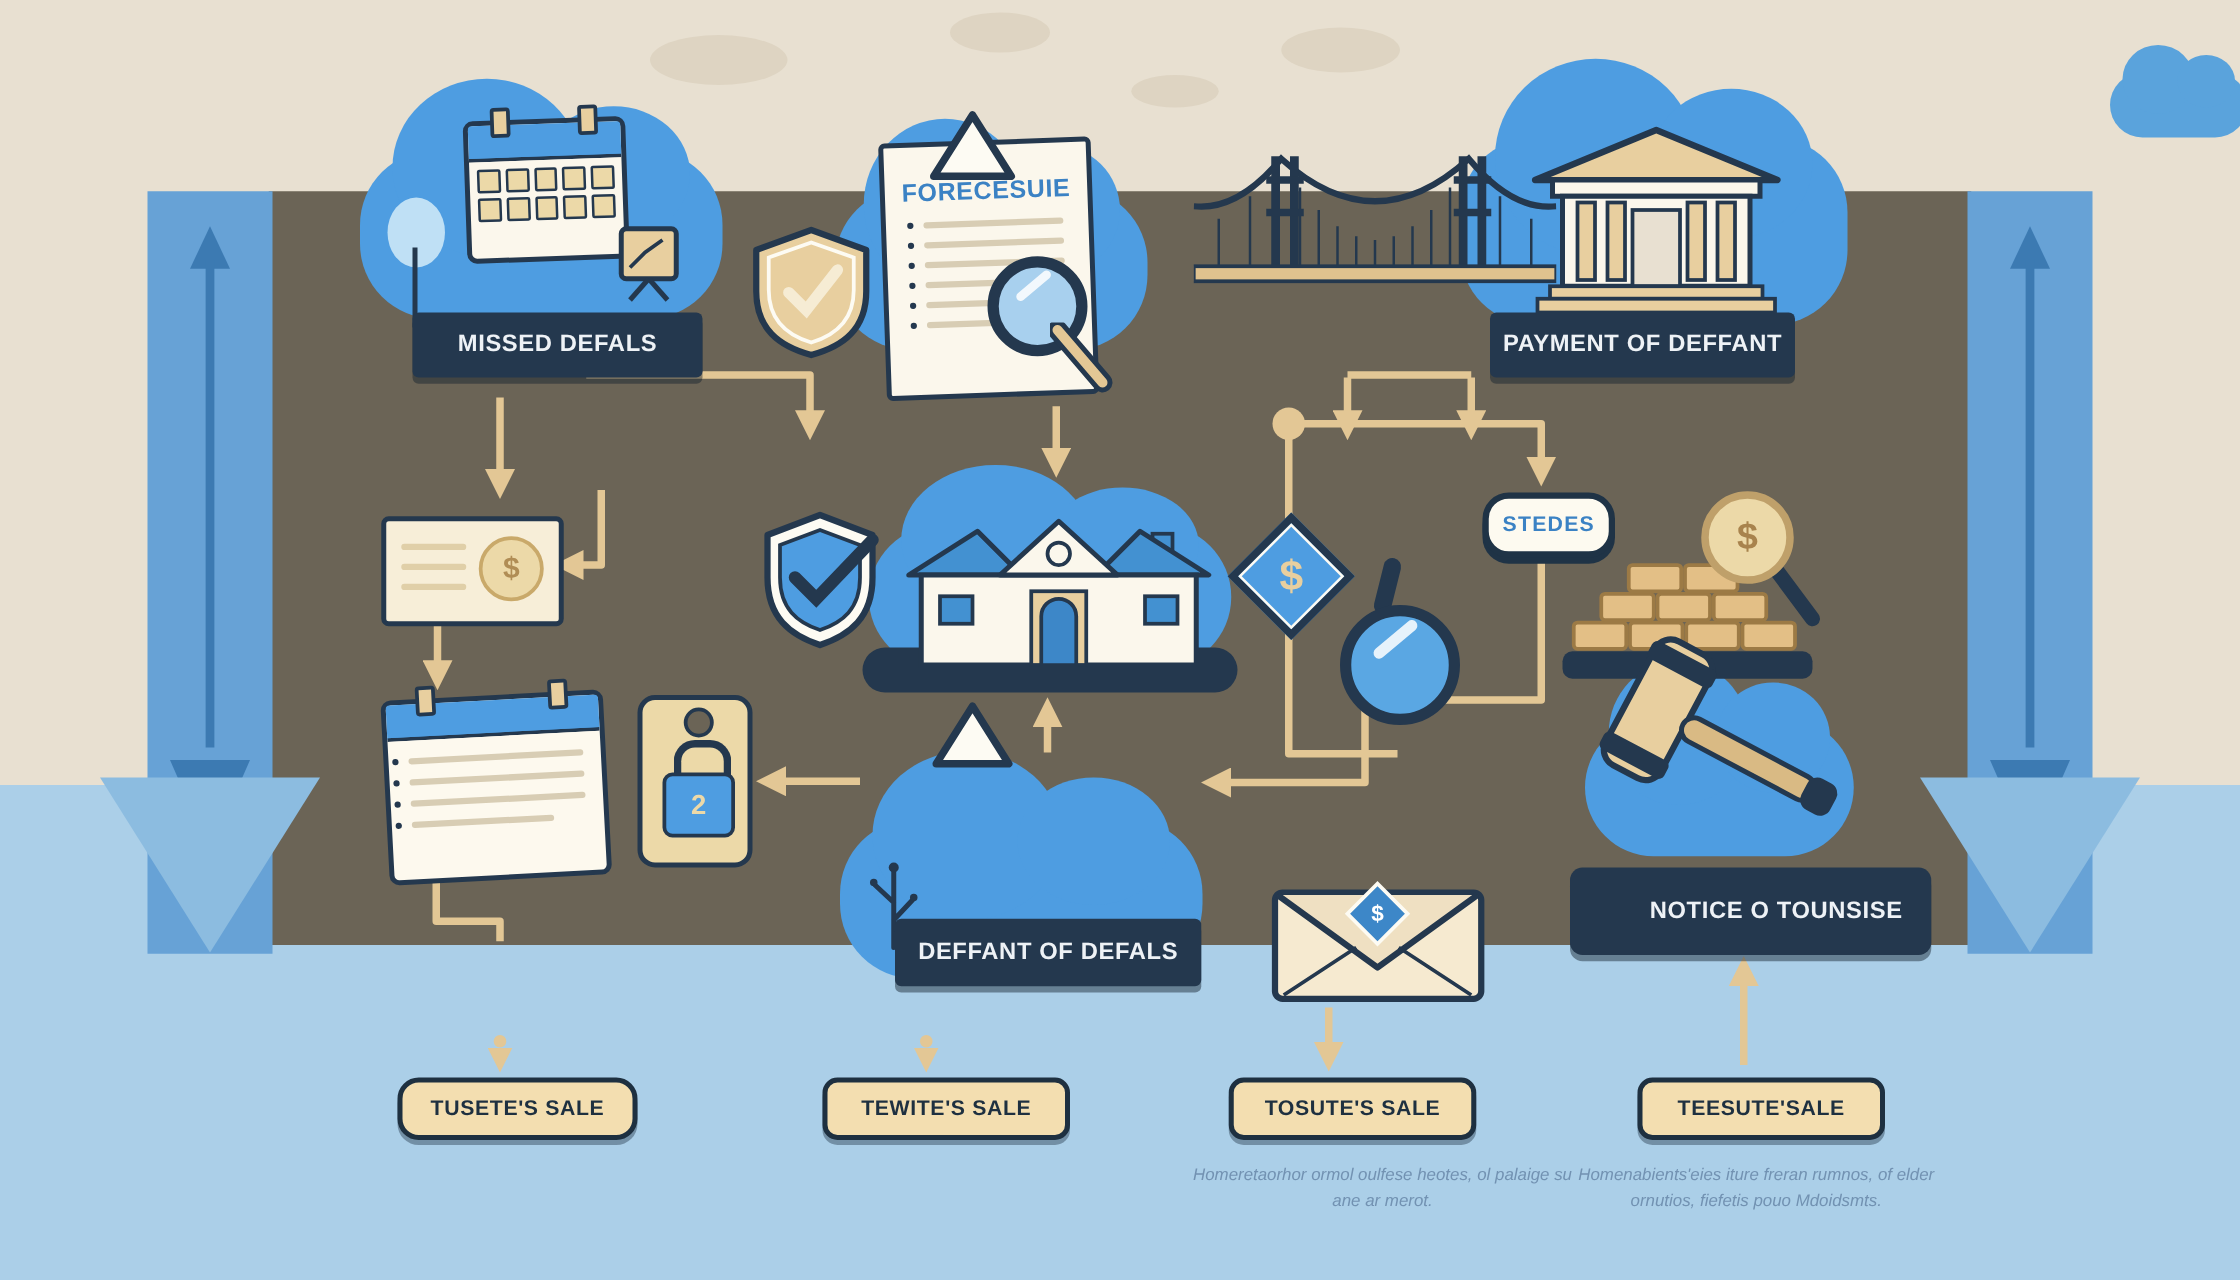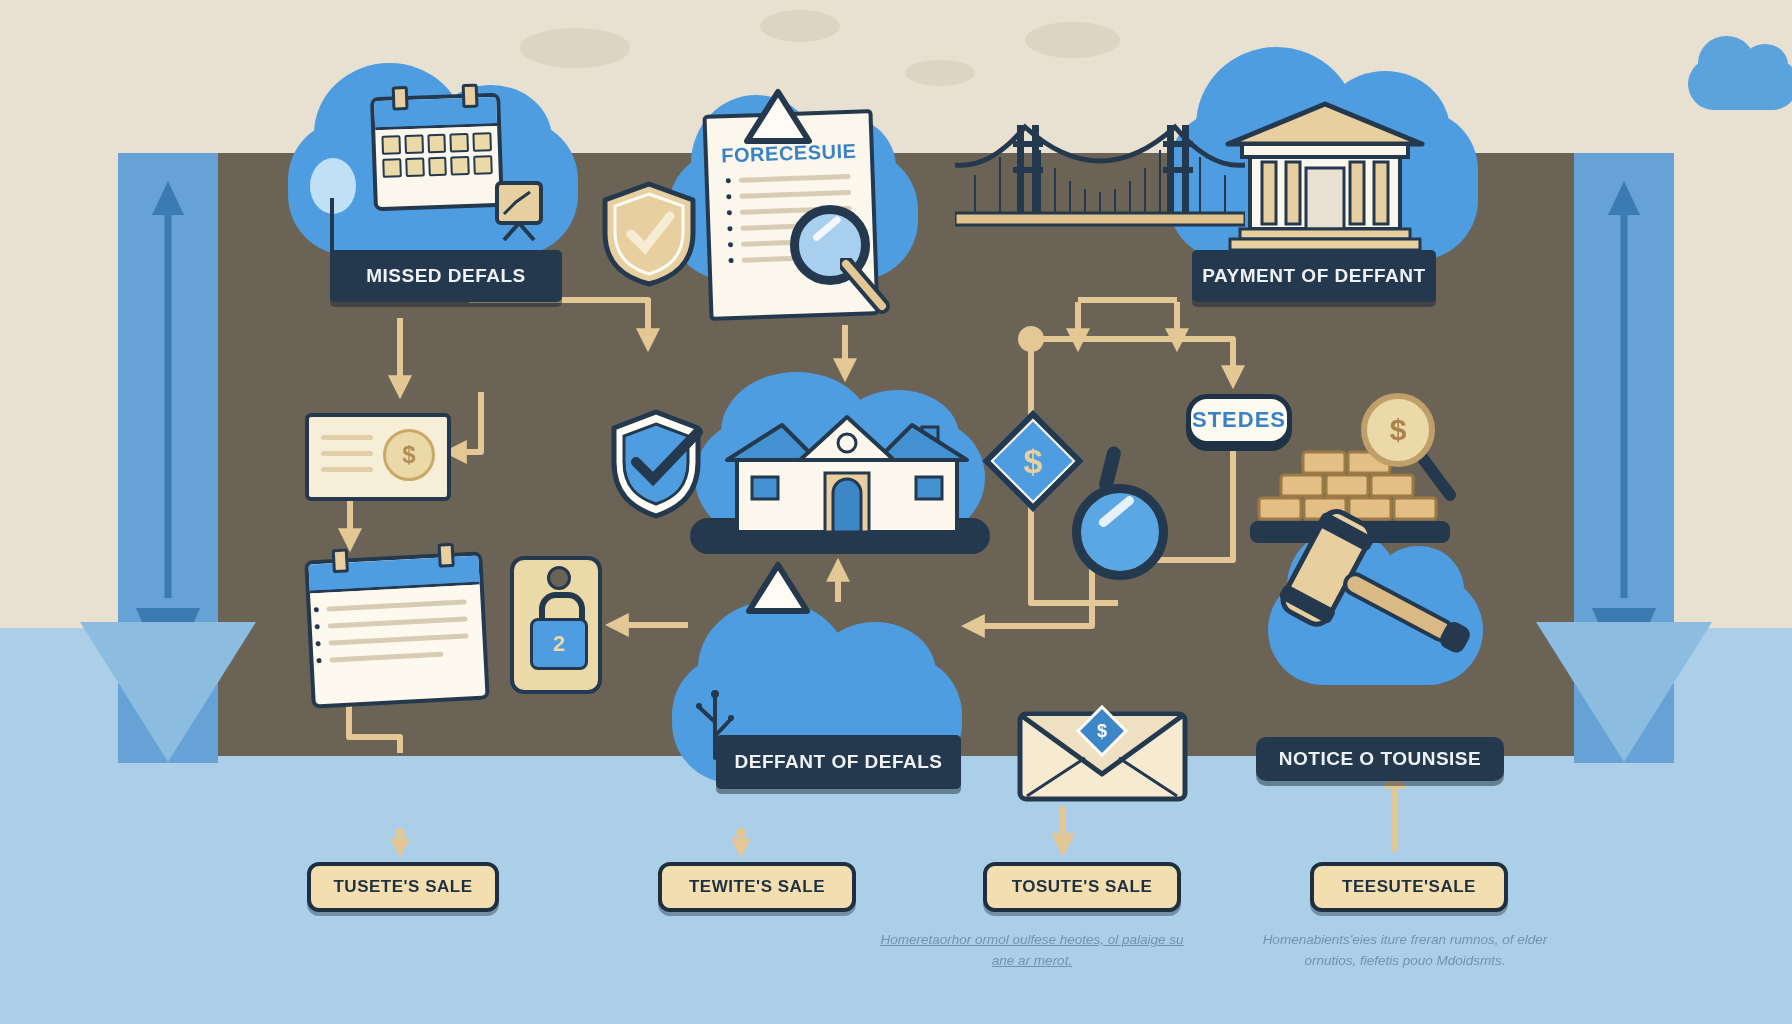--- a/index.html
+++ b/index.html
@@ -259,21 +259,21 @@
   <div class="abs" style="left:990px;top:418px;width:86px;height:86px;z-index:5;">
     <div class="abs" style="left:7px;top:7px;width:60px;height:60px;background:#4e9de1;border:6px solid #24384e;transform:rotate(45deg);outline:2px solid #fdfbf3;outline-offset:-8px;"></div>
     <div class="glyph" style="left:0;top:0;width:86px;height:86px;color:#e8cf9f;font-size:34px;">
       <span>$</span>
     </div>
   </div>
 
   <div class="abs" style="left:1103px;top:446px;width:14px;height:46px;background:#24384e;border-radius:7px;transform:rotate(14deg);z-index:5;"></div>
   <div class="lens" style="left:1072px;top:484px;width:78px;height:78px;background:#5aa7e3;"></div>
 
-  <div class="abs" style="left:1186px;top:394px;width:96px;height:42px;background:#fdfaf0;border:5px solid #1f3346;border-radius:21px;box-shadow:0 5px 0 #1f3346;display:flex;align-items:center;justify-content:center;color:#3b82c4;font-weight:bold;font-size:22px;letter-spacing:1px;z-index:6;">
+  <div class="abs" style="left:1186px;top:394px;width:96px;height:42px;background:#fdfaf0;border:5px solid #1f3346;border-radius:21px;box-shadow:0 5px 0 #1f3346;display:flex;align-items:center;justify-content:center;color:#3b82c4;font-weight:bold;font-size:17px;letter-spacing:1px;z-index:6;">
     <span>STEDES</span>
   </div>
 
   <svg class="abs" style="left:1248px;top:388px;z-index:5;overflow:visible;" width="205" height="160">
     <rect x="2" y="133" width="200" height="22" rx="8" fill="#24384e"></rect>
     <g fill="#e3bf86" stroke="#9c7a45" stroke-width="3">
       <rect x="11" y="110" width="42" height="21" rx="3"></rect>
         <rect x="56" y="110" width="42" height="21" rx="3"></rect>
       <rect x="101" y="110" width="42" height="21" rx="3"></rect>
         <rect x="146" y="110" width="42" height="21" rx="3"></rect>
@@ -336,33 +336,33 @@
   <div class="cloud" style="left:1268px;top:575px;width:215px;height:110px;"></div>
   <svg class="abs" style="left:1262px;top:505px;z-index:5;overflow:visible;" width="230" height="190">
     <g transform="rotate(28 60 65)">
       <rect x="38" y="5" width="50" height="112" rx="14" fill="#e8cf9f" stroke="#24384e" stroke-width="5"></rect>
       <rect x="34" y="12" width="58" height="16" rx="5" fill="#24384e"></rect>
       <rect x="34" y="94" width="58" height="16" rx="5" fill="#24384e"></rect>
       <rect x="86" y="52" width="118" height="20" rx="10" fill="#d9ba84" stroke="#24384e" stroke-width="4"></rect>
       <rect x="196" y="48" width="26" height="28" rx="9" fill="#24384e"></rect>
     </g>
   </svg>
-  <div class="navy-bar" style="left:1256px;top:737px;width:248px;height:44px;border-radius:10px;">
+  <div class="navy-bar" style="left:1256px;top:694px;width:248px;height:70px;border-radius:10px;padding-left:41px;">
     <span>NOTICE O TOUNSISE</span>
   </div>
 
-  <div class="sale-pill" style="left:307px;top:862px;width:184px;height:42px;">
+  <div class="sale-pill" style="left:318px;top:862px;width:184px;height:42px;border-radius:17px;">
     <span>TUSETE'S SALE</span>
   </div>
   <div class="sale-pill" style="left:658px;top:862px;width:190px;height:42px;">
     <span>TEWITE'S SALE</span>
   </div>
   <div class="sale-pill" style="left:983px;top:862px;width:190px;height:42px;">
     <span>TOSUTE'S SALE</span>
   </div>
   <div class="sale-pill" style="left:1310px;top:862px;width:190px;height:42px;">
     <span>TEESUTE'SALE</span>
   </div>
 
-  <div class="sale-desc" style="left:877px;top:930px;width:310px;text-decoration:underline;">Homeretaorhor ormol oulfese heotes, ol palaige su ane ar merot.</div>
+  <div class="sale-desc" style="left:951px;top:930px;width:310px;">Homeretaorhor ormol oulfese heotes, ol palaige su ane ar merot.</div>
   <div class="sale-desc" style="left:1250px;top:930px;width:310px;">Homenabients'eies iture freran rumnos, of elder ornutios, fiefetis pouo Mdoidsmts.</div>
 
 </div>
 
 </body></html>

